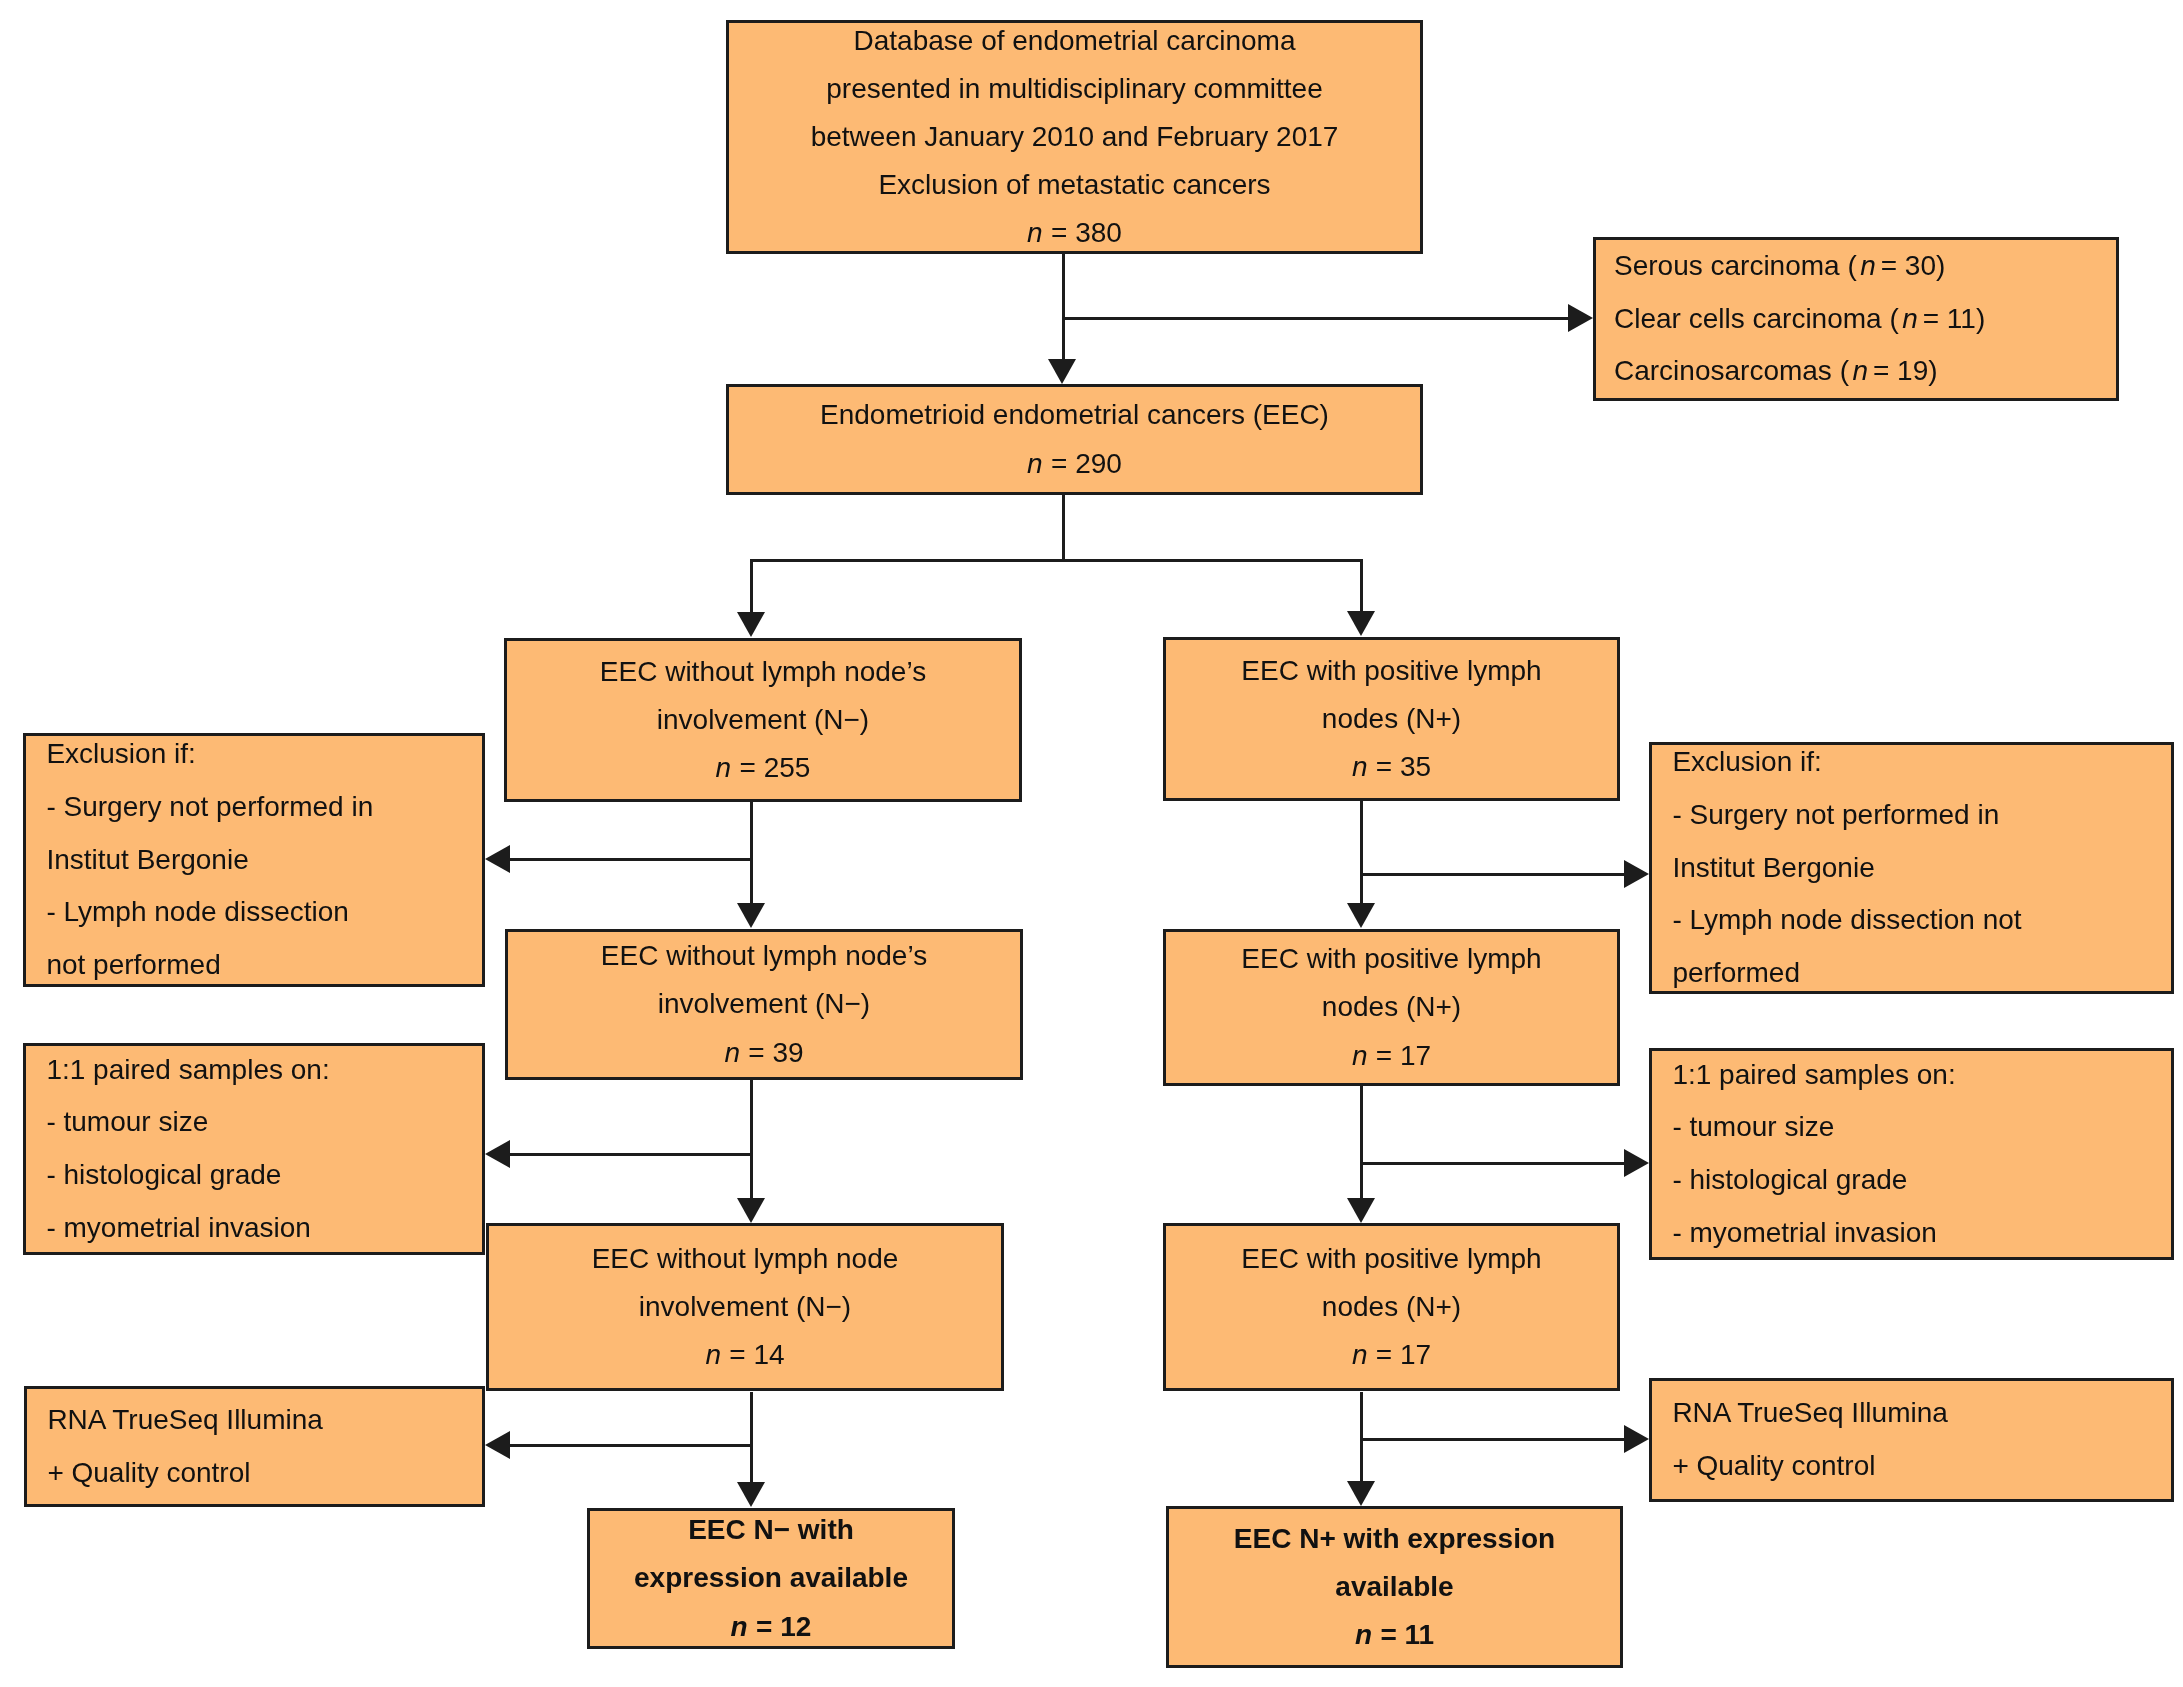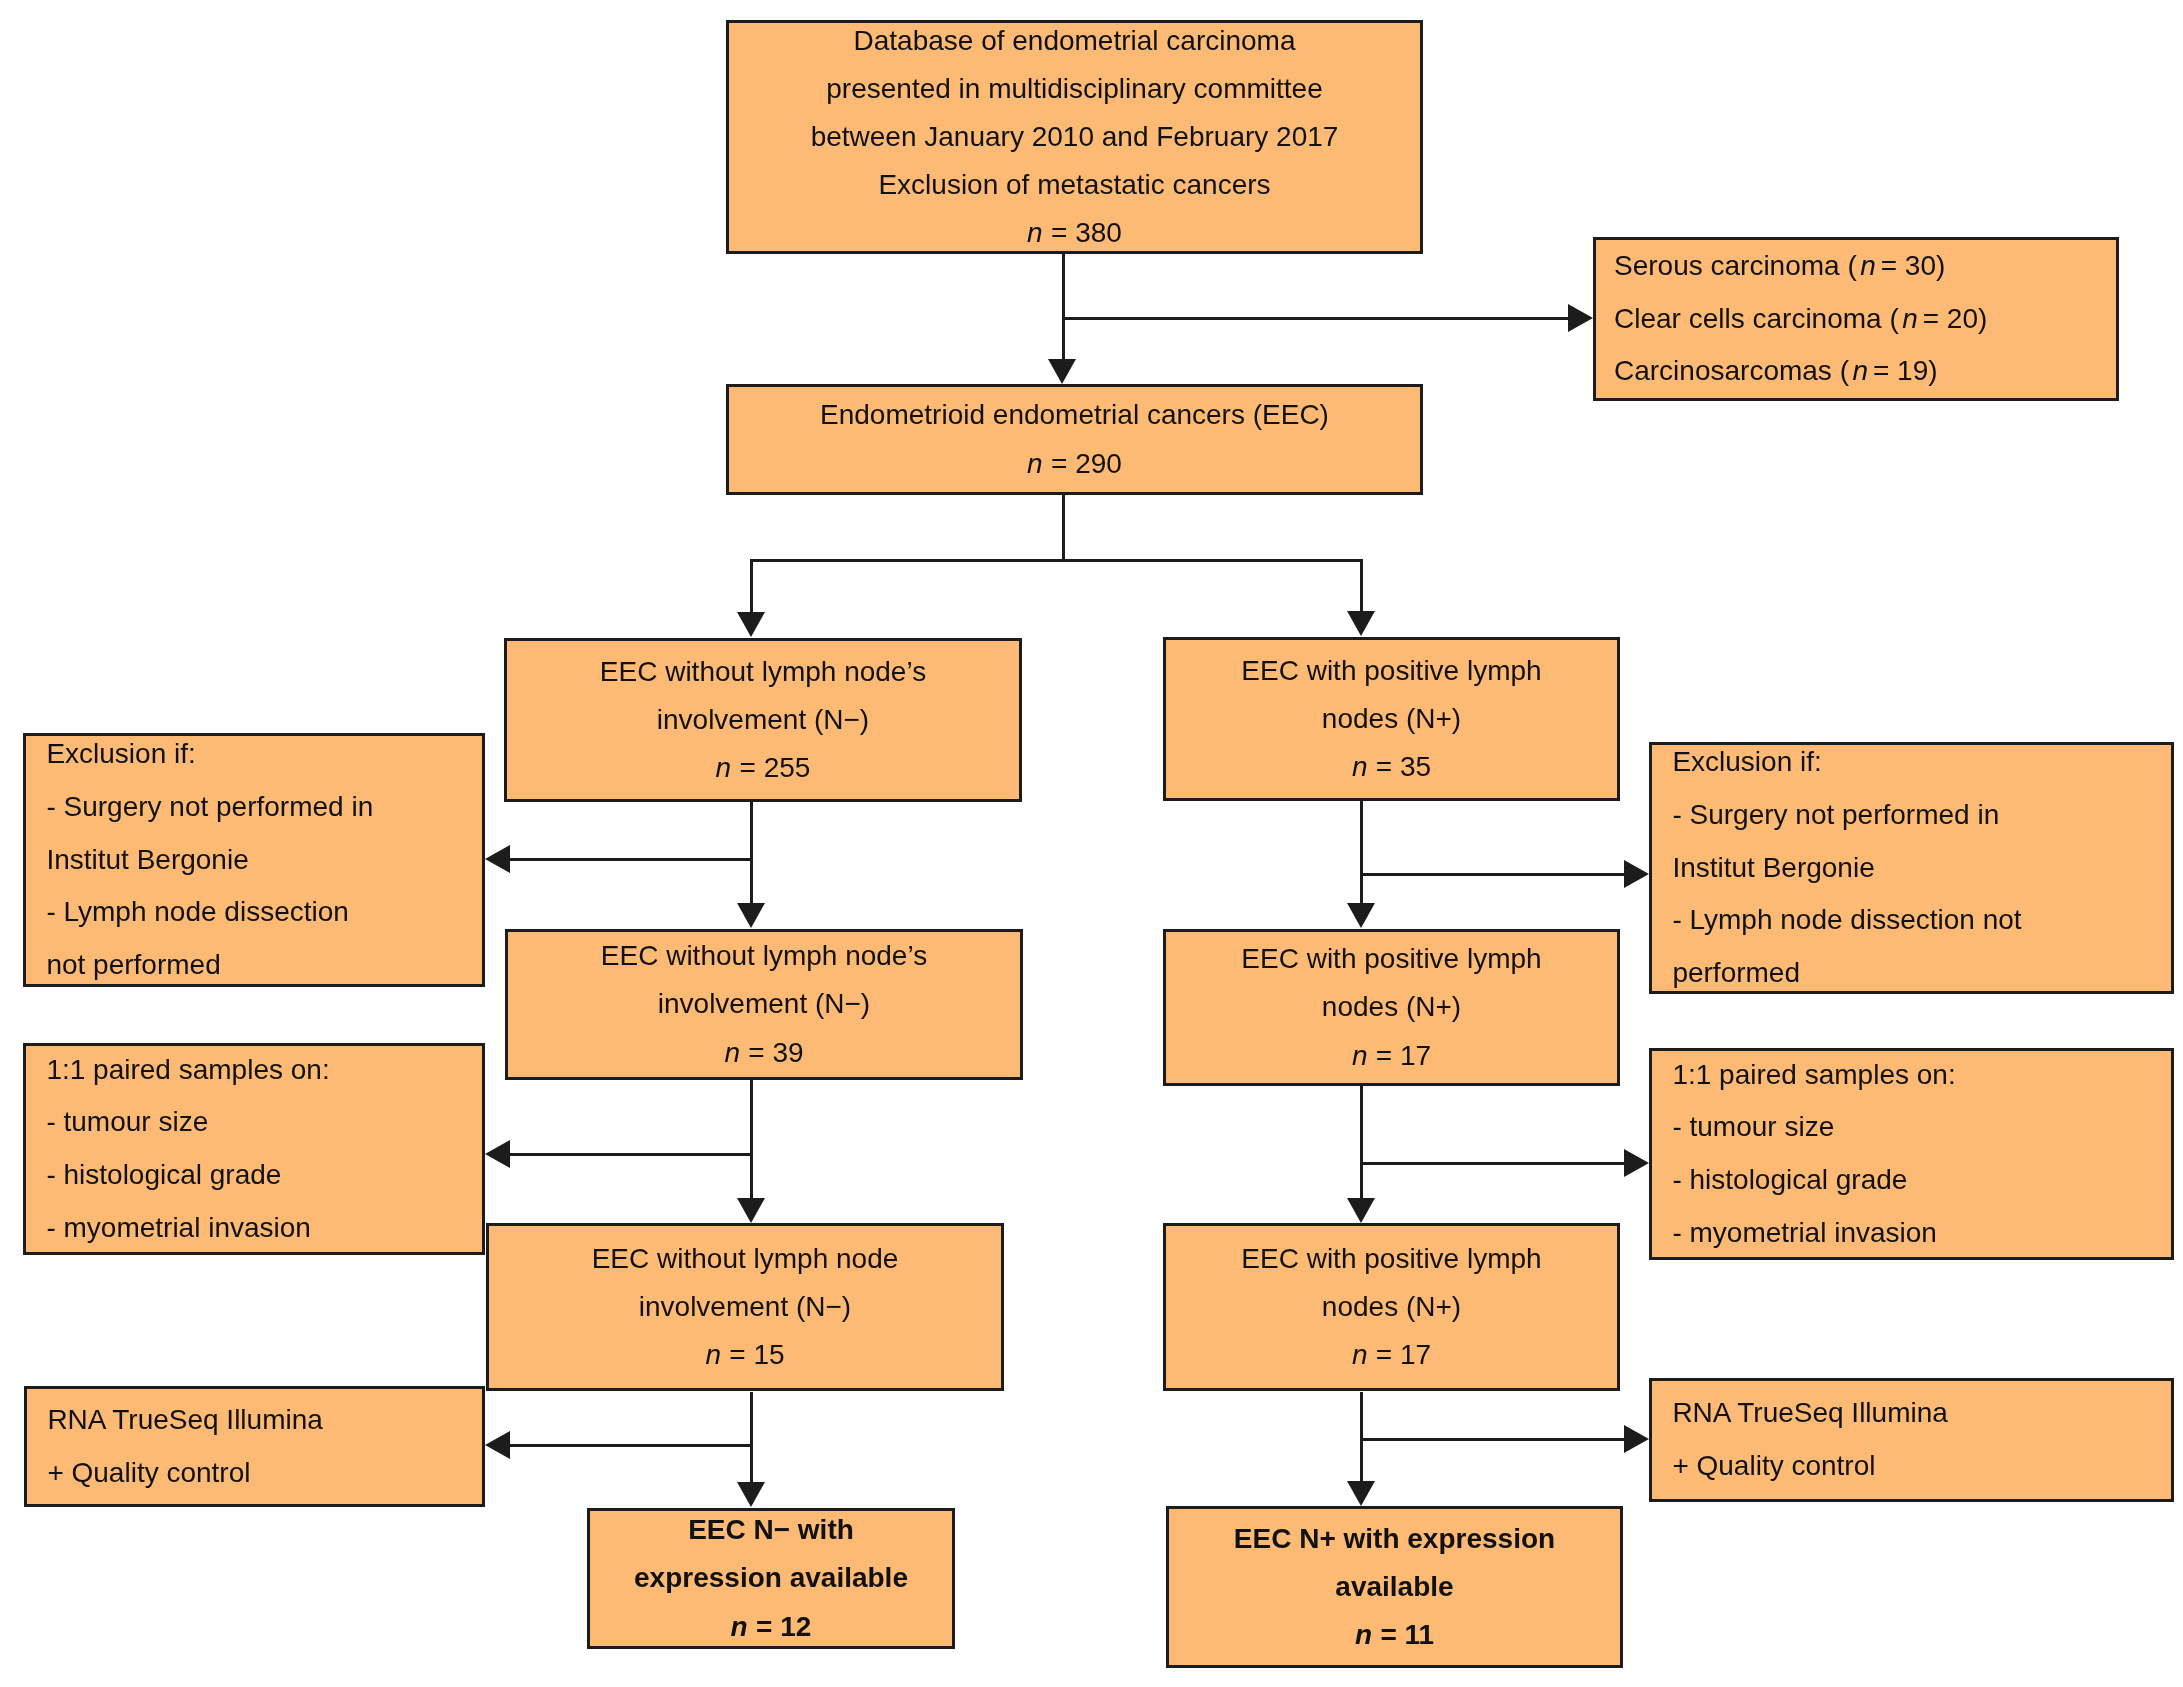--- a/index.html
+++ b/index.html
@@ -49,21 +49,21 @@
   <div class="box main" style="left:726px;top:20px;width:697px;height:234px;">
     <div class="txt">Database of endometrial carcinoma
 presented in multidisciplinary committee
 between January 2010 and February 2017
 Exclusion of metastatic cancers</div>
     <div class="nrow"><span class="nsym">n</span><span class="nval">= 380</span></div>
   </div>
 
   <div class="box side" style="left:1593px;top:237px;width:526px;height:164px;padding-left:18px;">
     <div class="exline"><span>Serous carcinoma (</span><span class="nsym">n</span><span class="exsuffix">= 30)</span></div>
-    <div class="exline"><span>Clear cells carcinoma (</span><span class="nsym">n</span><span class="exsuffix">= 20)</span></div>
+    <div class="exline"><span>Clear cells carcinoma (</span><span class="nsym">n</span><span class="exsuffix">= 11)</span></div>
     <div class="exline"><span>Carcinosarcomas (</span><span class="nsym">n</span><span class="exsuffix">= 19)</span></div>
   </div>
 
   <div class="box main" style="left:726px;top:384px;width:697px;height:111px;">
     <div class="txt">Endometrioid endometrial cancers (EEC)</div>
     <div class="nrow"><span class="nsym">n</span><span class="nval">= 290</span></div>
   </div>
 
   <div class="box main" style="left:504px;top:638px;width:518px;height:164px;">
     <div class="txt">EEC without lymph node’s
@@ -115,21 +115,21 @@
   <div class="box side" style="left:1649px;top:1048px;width:525px;height:212px;">
     <div class="txt">1:1 paired samples on:
 - tumour size
 - histological grade
 - myometrial invasion</div>
   </div>
 
   <div class="box main" style="left:486px;top:1223px;width:518px;height:168px;">
     <div class="txt">EEC without lymph node
 involvement (N−)</div>
-    <div class="nrow"><span class="nsym">n</span><span class="nval">= 15</span></div>
+    <div class="nrow"><span class="nsym">n</span><span class="nval">= 14</span></div>
   </div>
 
   <div class="box main" style="left:1163px;top:1223px;width:457px;height:168px;">
     <div class="txt">EEC with positive lymph
 nodes (N+)</div>
     <div class="nrow"><span class="nsym">n</span><span class="nval">= 17</span></div>
   </div>
 
   <div class="box side" style="left:24px;top:1386px;width:461px;height:121px;">
     <div class="txt">RNA TrueSeq Illumina

